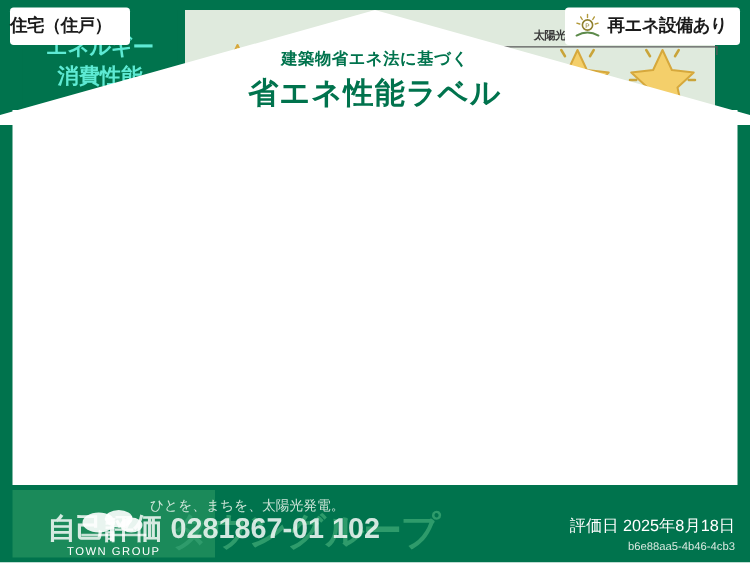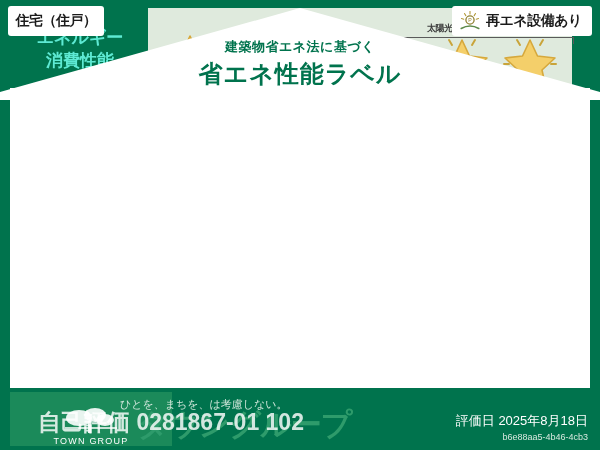--- a/index.html
+++ b/index.html
@@ -18,21 +18,21 @@
     box-sizing: border-box;
     overflow: hidden;
   }
 
   
   .type-badge {
     position: absolute; left: 8px; top: 6px;
     width: 96px; height: 30px;
     background: #ffffff;
     border-radius: 3px;
-    display: flex; align-items: center; justify-content: center;
+    display: flex; align-items: center; 
     font-size: 14px; font-weight: bold; color: #1b1b1b;
     letter-spacing: -0.5px;
     z-index: 6;
   }
   .reene-badge {
     position: absolute; right: 8px; top: 6px;
     width: 140px; height: 30px;
     background: #ffffff;
     border-radius: 3px;
     display: flex; align-items: center;
@@ -421,21 +421,21 @@
       <svg class="tree" viewBox="0 0 60 30">
         <ellipse cx="18" cy="13" rx="13" ry="8" fill="#ffffff" opacity="0.9"></ellipse>
         <ellipse cx="34" cy="10" rx="11" ry="7" fill="#ffffff" opacity="0.9"></ellipse>
         <ellipse cx="44" cy="15" rx="9" ry="6" fill="#ffffff" opacity="0.9"></ellipse>
         <rect x="27" y="16" width="3.5" height="12" fill="#ffffff" opacity="0.9"></rect>
         <rect x="4" y="22" width="52" height="2" fill="#ffffff" opacity="0.75"></rect>
       </svg>
       <div class="tg-text">TOWN GROUP</div>
     </div>
 
-    <div class="brand-tag">ひとを、まちを、は考慮しない。</div>
+    <div class="brand-tag">ひとを、まちを、太陽光発電。</div>
     <div class="brand-name">タウングループ</div>
 
     <div class="date-wrap">
       <div class="date-main">評価日 2025年8月18日</div>
       <div class="date-id">b6e88aa5-4b46-4cb3</div>
     </div>
   </div>
 
   <div class="watermark">自己評価 0281867-01  102</div>
 

